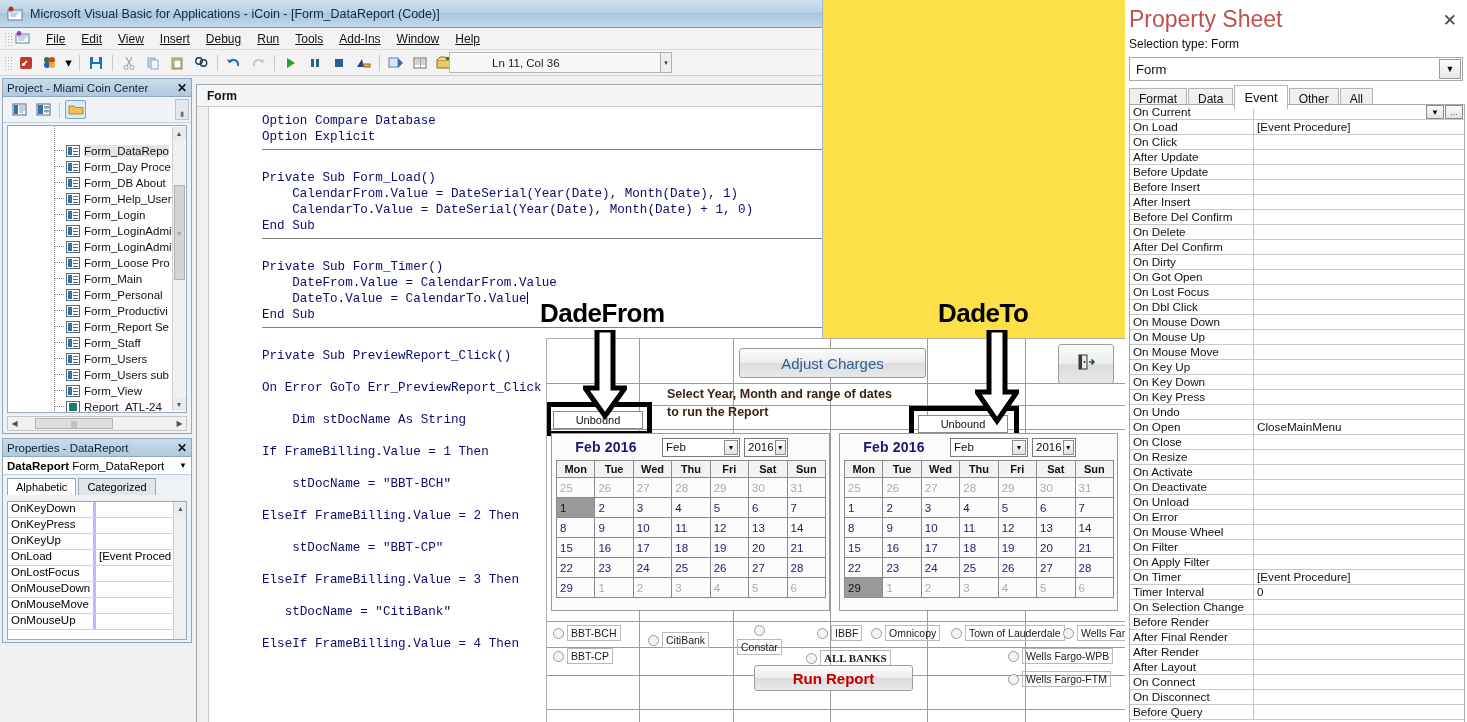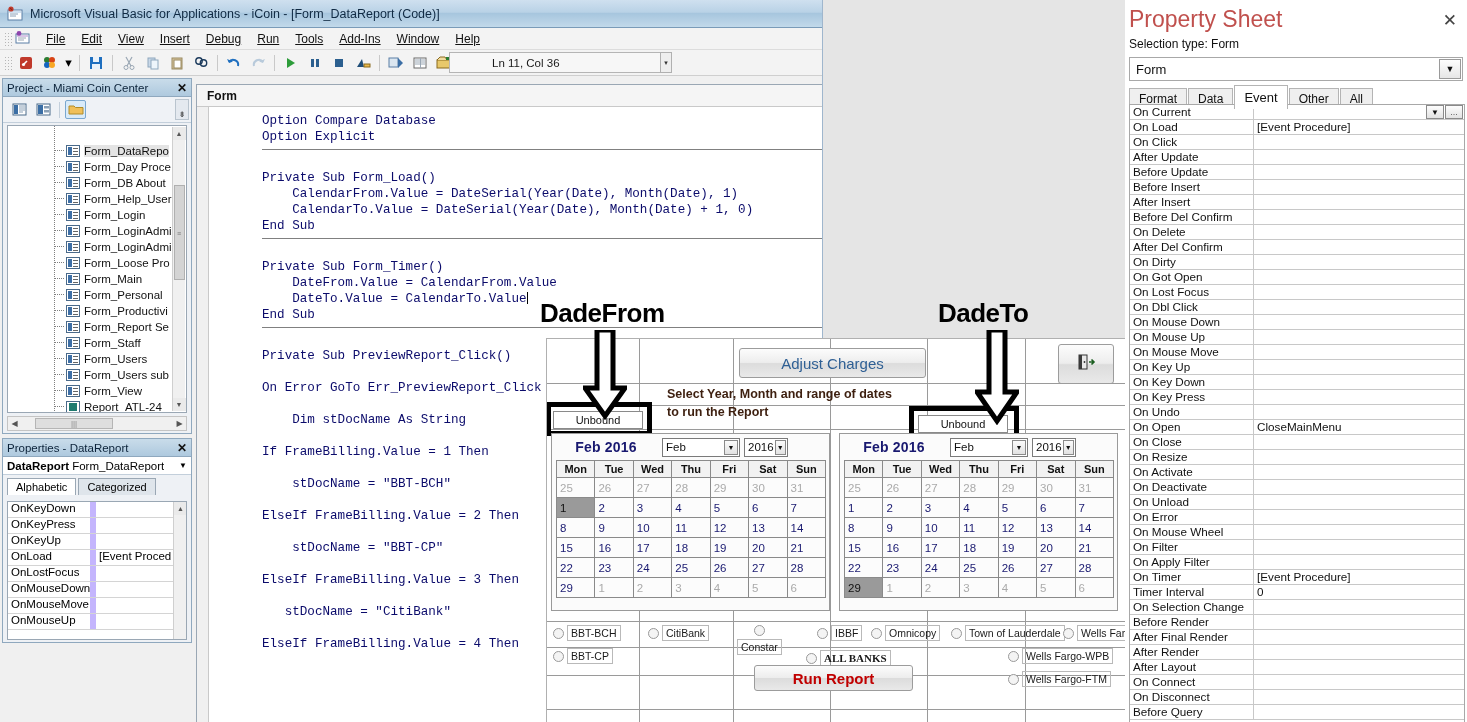--- a/index.html
+++ b/index.html
@@ -3,21 +3,21 @@
 <meta charset="utf-8">
 <style>
   * { box-sizing: border-box; }
   html, body {
     margin: 0; padding: 0;
     width: 1467px; height: 722px;
     background: #ffffff;
     font-family: "Liberation Sans", sans-serif;
     overflow: hidden;
   }
-  #root { position: relative; width: 1467px; height: 606px; background:#e5e5e5; }
+  #root { position: relative; width: 1467px; height: 606px; background:#fde047; }
 
   
   #vba-window {
     position: absolute; left: 0; top: 0; width: 823px; height: 722px;
     background: #f0f0f0;
     border-right: 1px solid #9fb6cd;
     overflow: hidden;
   }
   .vba-titlebar {
     height: 28px;
@@ -157,21 +157,21 @@
   .prop-tabs { height: 20px; display:flex; align-items:flex-end; padding-left:4px;
                background:#eef1f5; }
   .prop-tab { font-size: 11px; padding: 2px 8px; border: 1px solid #9aa7b4;
               border-bottom: none; background: #dfe5eb; margin-right: 2px; }
   .prop-tab.active { background: #ffffff; }
   .prop-grid {
     position:absolute; left:4px; right:4px; top: 62px; bottom: 2px;
     background:#fff; border: 1px solid #9aa7b4; overflow:hidden;
   }
   .pg-row { height: 16px; display:flex; font-size: 11.5px; border-bottom: 1px solid #d4d4d4; }
-  .pg-name { width: 88px; padding-left: 3px; border-right: 6px solid #c4b5fd;
+  .pg-name { width: 88px; padding-left: 3px; border-right: 3px solid #c4b5fd;
              white-space:nowrap; overflow:hidden; }
   .pg-val { flex:1; padding-left: 3px; white-space:nowrap; overflow:hidden; }
   .pg-vscroll { position:absolute; right:0; top:0; bottom:0; width:13px; background:#f0f0f0;
                 border-left:1px solid #cfcfcf; }
 
   
   #code-window {
     position: absolute; left: 196px; top: 84px; right: 0px; bottom: 0px;
     background: #ffffff; border: 1px solid #9aa7b4; border-right: none; border-bottom: none;
   }
@@ -933,21 +933,21 @@
             </tr>
           </tbody>
       </table>
     </div>
 
     <div class="bank-area">
       <div class="bank-opt" style="left:6px; top:6px;">
         <span class="radio"></span>
         <span class="bank-label">BBT-BCH</span>
       </div>
-      <div class="bank-opt" style="left:101px; top:6px;">
+      <div class="bank-opt" style="left:101px; top:13px;">
         <span class="radio"></span>
         <span class="bank-label">CitiBank</span>
       </div>
       <div class="bank-opt" style="left:190px; top:6px;flex-direction:column;">
         <span class="radio"></span>
         <span class="bank-label">Constar</span>
       </div>
       <div class="bank-opt" style="left:270px; top:6px;">
         <span class="radio"></span>
         <span class="bank-label">IBBF</span>

